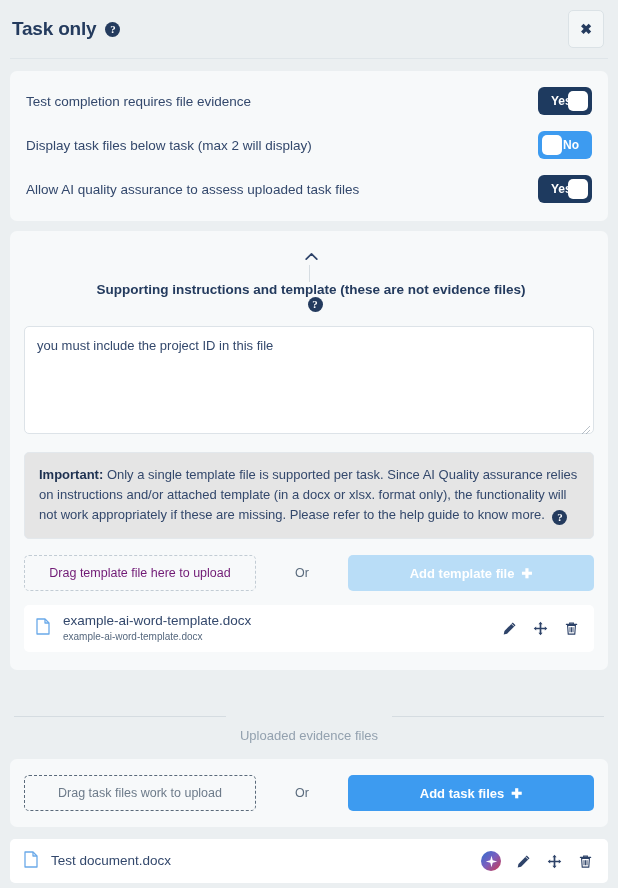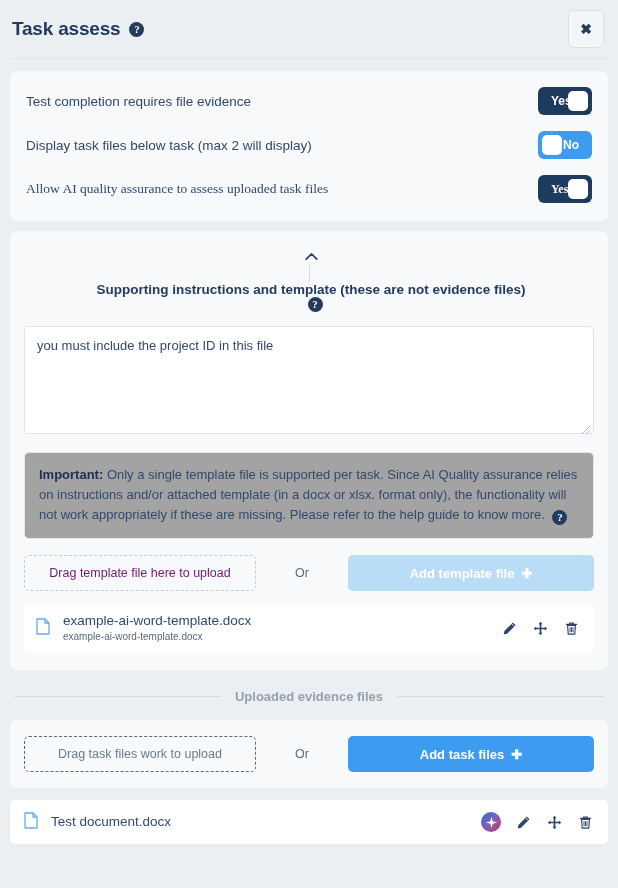--- a/index.html
+++ b/index.html
@@ -61,21 +61,21 @@
   .gap-10 { height: 10px; }
   .gap-12 { height: 12px; }
 
   
   .toggles { padding: 14px 16px 16px 16px; }
   .toggle-row {
     display: flex; align-items: center; justify-content: space-between;
     height: 32px;
     margin-bottom: 12px;
   }
-  .toggle-row:last-child { margin-bottom: 0; font-family: Liberation Serif, serif; }
+  .toggle-row:last-child { margin-bottom: 0; }
   .toggle-label { font-size: 13.5px; color: #33486c; }
   .switch {
     width: 54px; height: 28px;
     border-radius: 6px;
     display: flex; align-items: center;
     cursor: pointer;
     flex: none;
   }
   .switch.on { background: #1e3a5f; justify-content: flex-start; padding-left: 6px; }
   .switch.off { background: #3d9bf0; justify-content: flex-end; padding-right: 6px; margin-left: 28px; }
@@ -129,21 +129,21 @@
   }
   .ta-wrap { position: relative; }
   .ta-grip {
     position: absolute; right: 3px; bottom: 3px;
     width: 10px; height: 10px; pointer-events: none;
     opacity: .6;
   }
 
   .important-box {
     margin-top: 14px;
-    background: #a3a3a3;
+    background: #e5e5e5;
     border: 1px solid #e3e8ec;
     border-radius: 5px;
     padding: 12px 14px 13px 14px;
     font-size: 13px; line-height: 1.55; color: #33486c;
   }
   .important-box b { color: #1d3050; }
   .important-box .help-icon { vertical-align: -2px; margin-left: 4px; }
 
   
   .upload-row {
@@ -196,40 +196,41 @@
     cursor: pointer;
   }
 
   
   .divider-label {
     display: flex; align-items: center; gap: 14px;
     margin: 19px 14px 16px 14px;
   }
   .divider-label .line { flex: 1; height: 1px; background: #d5dce1; }
   .divider-label .txt {
-    font-size: 13px; font-weight: bold; color: #93a1af;
+    font-size: 13px; font-weight: normal; color: #93a1af;
     white-space: nowrap;
+    margin-top: 39px;
   }
 
   .bottom-card { padding: 16px 14px 16px 14px; }
   .bottom-file-card {
     background: #fff; border-radius: 5px;
     margin: 12px 10px 0 10px;
     min-height: 44px;
     display: flex; align-items: center;
     padding: 10px 14px 10px 14px;
     justify-content: center;
   }
 </style>
 </head>
 <body>
 
 <div class="modal-header">
   <div class="title-wrap">
-    <span class="modal-title">Task assess</span>
+    <span class="modal-title">Task only</span>
     <span class="help-icon">?</span>
   </div>
   <div class="close-btn">
     <span>✖</span>
   </div>
 </div>
 <div class="header-rule"></div>
 <div class="gap-12"></div>
 
 <div class="card">

